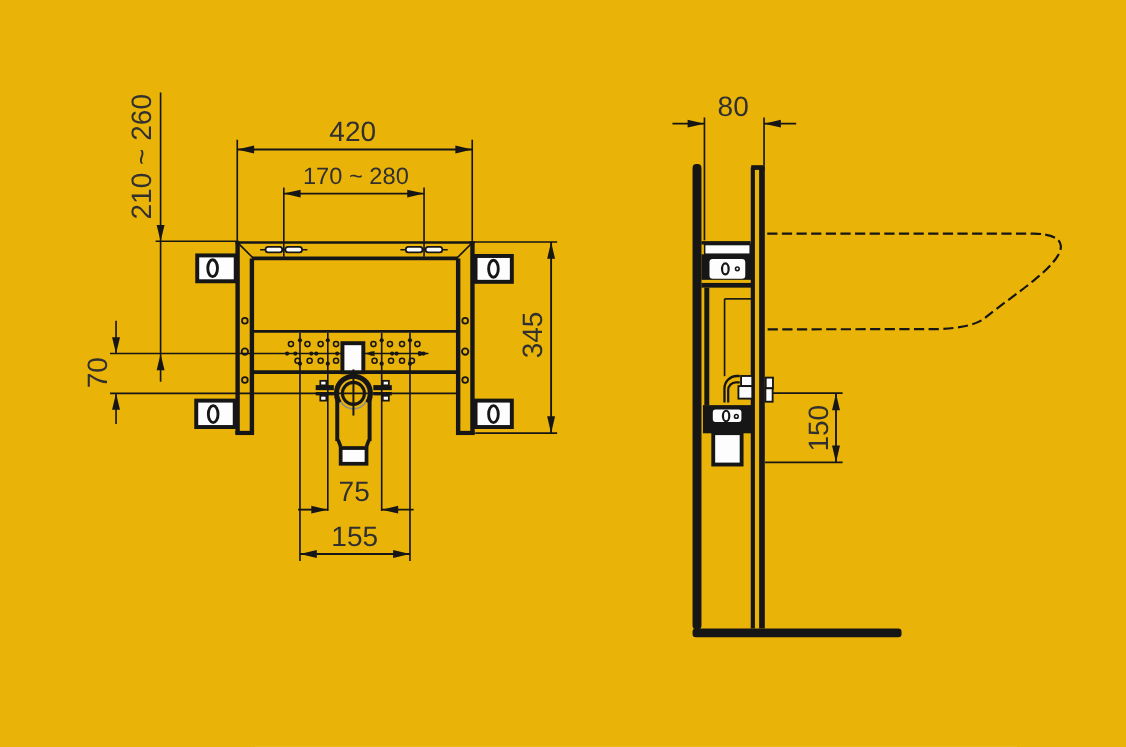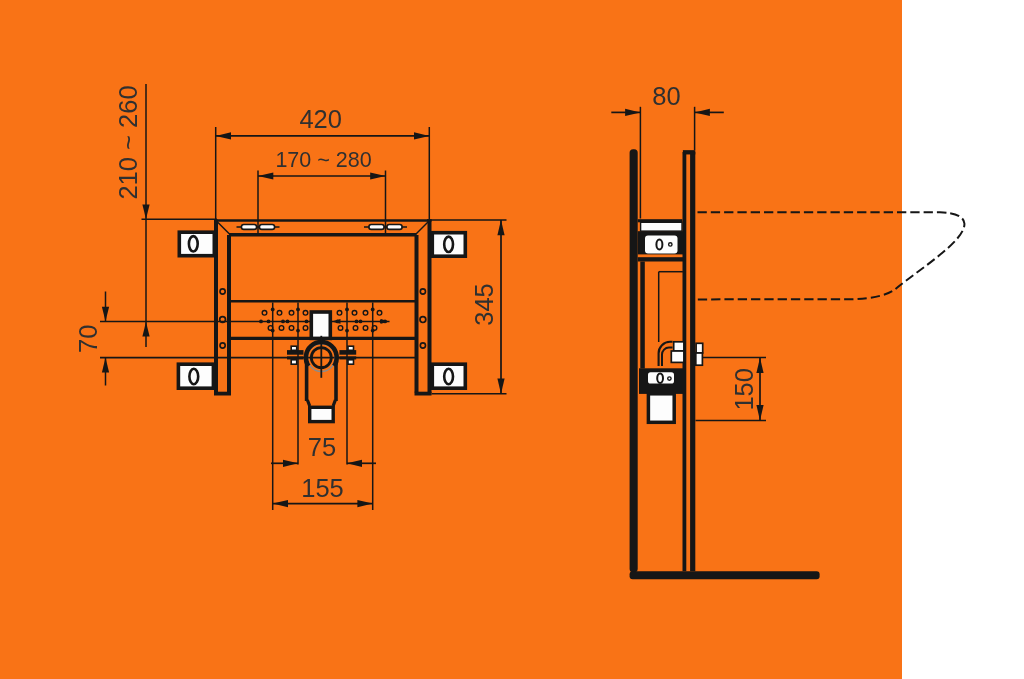--- a/index.html
+++ b/index.html
@@ -1,16 +1,16 @@
 <!DOCTYPE html>
 <html><head>
 <meta charset="utf-8">
 <style>
   html,body{margin:0;padding:0;background:#ffffff;}
-  .wrap{width:902px;height:679px;position:relative;background:#f97316;text-decoration:underline;}
+  .wrap{width:1024px;height:679px;position:relative;background:#eab308;text-decoration:underline;}
   text{font-family:"Liberation Sans",sans-serif;fill:#303030;}
 </style>
 </head>
 <body>
 <div class="wrap">
 <svg width="1024" height="679" viewBox="0 0 1024 679" xmlns="http://www.w3.org/2000/svg">
 <g fill="none" stroke="#161616">
 
 <path d="M215.7,127 V219" stroke-width="1.5"></path>
 

